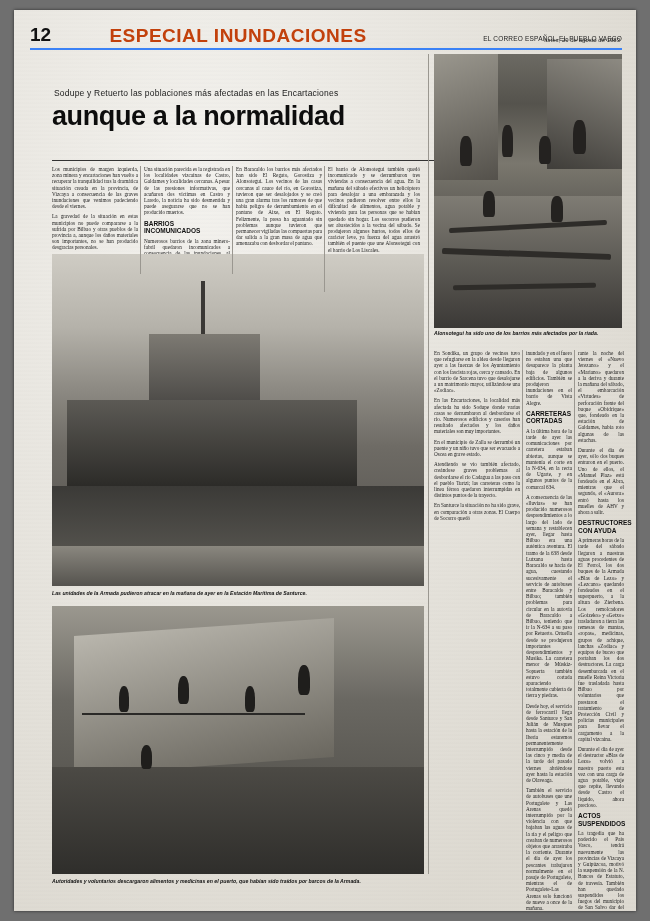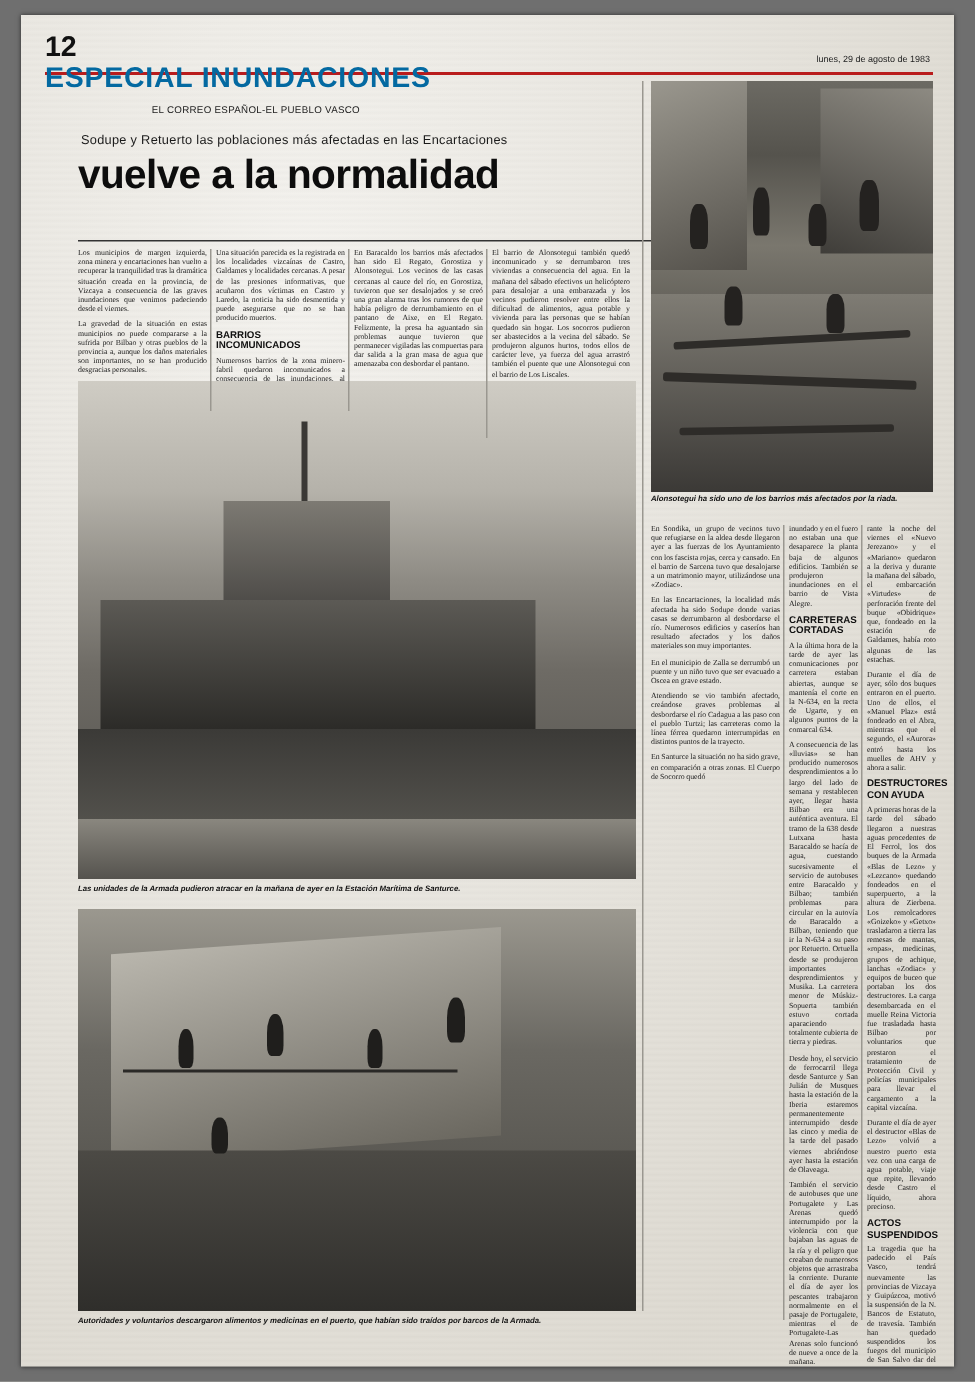--- a/index.html
+++ b/index.html
@@ -32,42 +32,41 @@
     pointer-events: none;
   }
 
   
   .masthead {
     position: absolute;
     left: 16px;
     top: 12px;
     width: 592px;
     height: 26px;
-    border-bottom: 2px solid #b91c1c;
+    border-bottom: 2px solid #3b82f6;
     display: flex;
-    align-items: flex-start;
-    flex-direction: column;
+    align-items: center;
   }
   .folio {
     font-family: "Liberation Sans", sans-serif;
     font-weight: bold;
     font-size: 19px;
     line-height: 20px;
     color: #111;
     width: 34px;
   }
   .section-title {
     flex: 1;
     text-align: center;
     font-family: "Liberation Sans", sans-serif;
     font-weight: bold;
     font-size: 19px;
     letter-spacing: 0.5px;
     line-height: 21px;
-    color: #0369a1;
+    color: #c2410c;
   }
   .paper-name {
     width: 210px;
     text-align: right;
     font-family: "Liberation Sans", sans-serif;
     font-size: 6.5px;
     letter-spacing: 0.2px;
     color: #222;
     padding-top: 7px;
   }
@@ -214,21 +213,21 @@
     <div class="fig" style="left:36%; top:26%; width:11px; height:32px;"></div>
     <div class="fig" style="left:56%; top:30%; width:12px; height:28px;"></div>
     <div class="fig" style="left:74%; top:24%; width:13px; height:34px;"></div>
     <div class="fig" style="left:26%; top:50%; width:12px; height:26px;"></div>
     <div class="fig" style="left:62%; top:52%; width:12px; height:26px;"></div>
   </div>
   <div class="caption" style="left:420px; top:320px; width:188px;">Alonsotegui ha sido uno de los barrios más afectados por la riada.</div>
 
   <div class="kicker">Sodupe y Retuerto las poblaciones más afectadas en las Encartaciones</div>
   <div class="headline">
-    <div>vuelve a la normalidad</div>
+    <div>aunque a la normalidad</div>
   </div>
   <div class="rule-under-head"></div>
 
   <div class="col" style="left:38px; top:156px; width:86px; height:110px;">
     <p>Los municipios de margen izquierda, zona minera y encartaciones han vuelto a recuperar la tranquilidad tras la dramática situación creada en la provincia, de Vizcaya a consecuencia de las graves inundaciones que venimos padeciendo desde el viernes.</p>
     <p>La gravedad de la situación en estas municipios no puede compararse a la sufrida por Bilbao y otras pueblos de la provincia a, aunque los daños materiales son importantes, no se han producido desgracias personales.</p>
   </div>
 
   <div class="col" style="left:130px; top:156px; width:86px; height:110px;">
     <p>Una situación parecida es la registrada en los localidades vizcaínas de Castro, Galdames y localidades cercanas. A pesar de las presiones informativas, que acuñaron dos víctimas en Castro y Laredo, la noticia ha sido desmentida y puede asegurarse que no se han producido muertos.</p>

